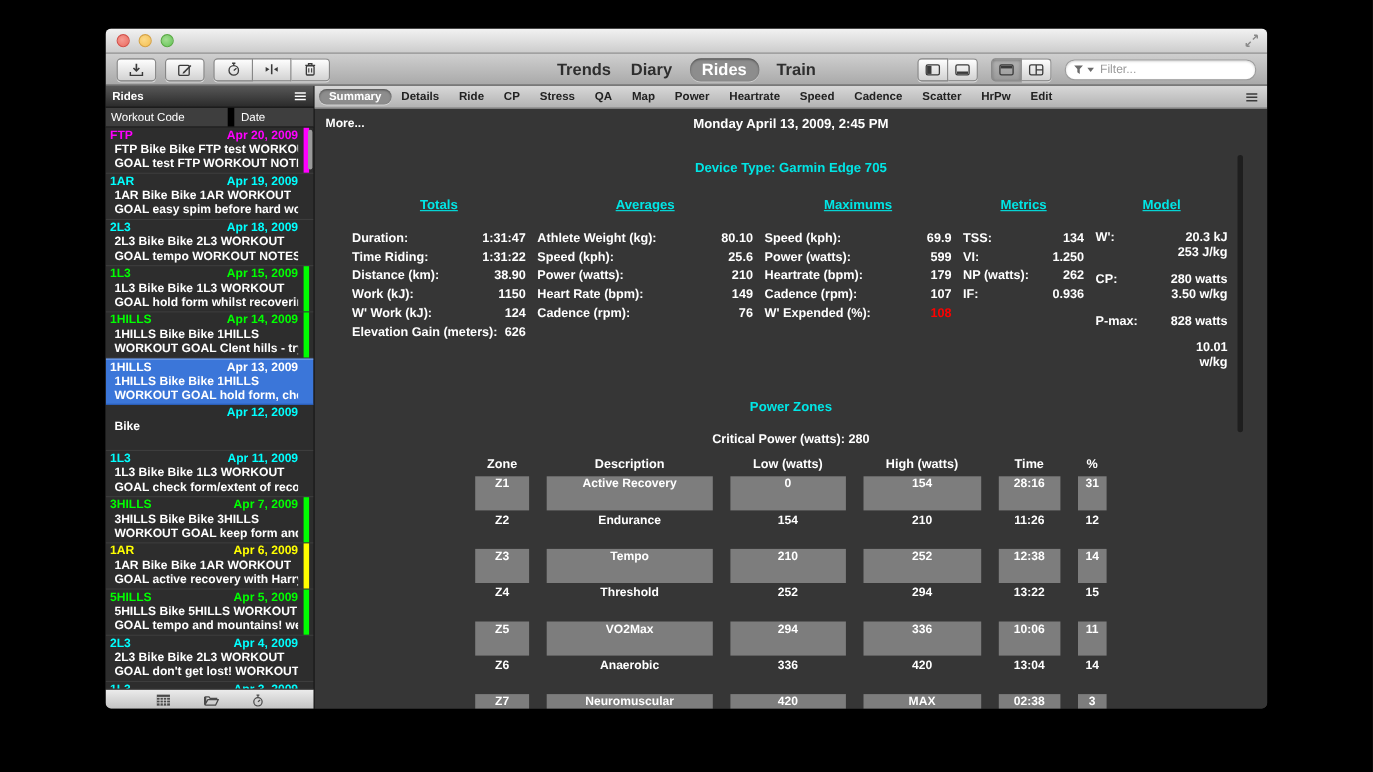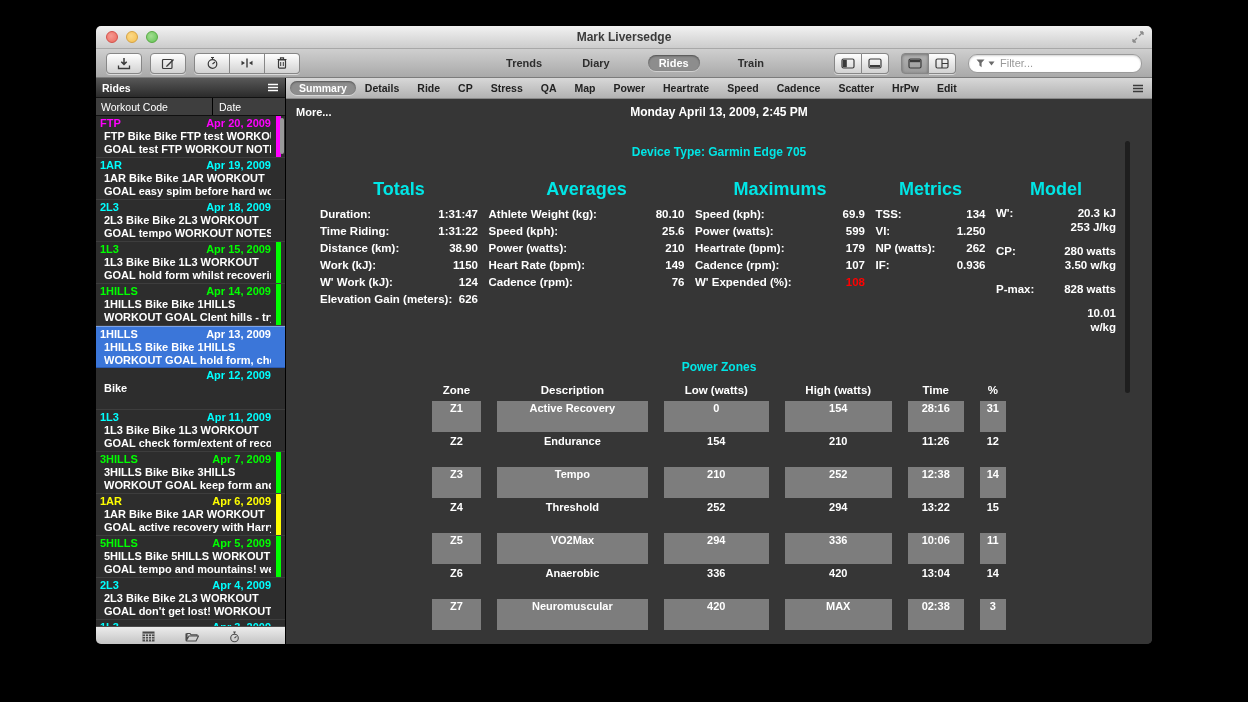--- a/index.html
+++ b/index.html
@@ -20,38 +20,38 @@
   .tbtn{height:19px;width:34px;border:1px solid #878787;border-radius:4px;
         background:linear-gradient(#fefefe,#d2d2d2);display:flex;align-items:center;justify-content:center;
         box-shadow:0 1px 0 rgba(255,255,255,.55);}
   .tgap{width:8px;}
   .tgroup{display:flex;}
   .tgroup .tbtn{border-radius:0;border-left:none;}
   .tgroup .tbtn:first-child{border-radius:4px 0 0 4px;border-left:1px solid #878787;}
   .tgroup .tbtn:last-child{border-radius:0 4px 4px 0;}
   .tbtn.down{background:linear-gradient(#b4b4b4,#9a9a9a);box-shadow:inset 0 1px 3px rgba(0,0,0,.35);}
   .ptabs{position:absolute;left:50%;transform:translateX(-50%);display:flex;gap:14px;align-items:center;}
-  .ptab{font-size:11px;font-weight:bold;color:#2e2e2e;padding:2px 2px;margin-left:22px;}
+  .ptab{font-size:15px;font-weight:bold;color:#2e2e2e;padding:2px 2px;}
   .ptab.active{background:#8d8d8d;color:#fff;border-radius:10px;padding:2px 11px;
                box-shadow:inset 0 1px 2px rgba(0,0,0,.45),0 1px 0 rgba(255,255,255,.4);}
   .rightctl{margin-left:auto;display:flex;gap:12px;align-items:center;}
   .filter{width:158px;height:17px;border-radius:9px;border:1px solid #9b9b9b;background:#fff;
           display:flex;align-items:center;padding:0 7px;gap:3px;box-shadow:inset 0 1px 2px rgba(0,0,0,.18);}
   .filter input{border:none;outline:none;background:transparent;font-size:11px;width:100%;
                 font-family:"Liberation Sans",sans-serif;color:#333;}
   .filter input::placeholder{color:#9a9a9a;}
   
   .bodyrow{display:flex;height:568px;}
   .sidebar{width:189px;background:#2d2d2d;display:flex;flex-direction:column;border-right:1px solid #000;}
   .sb-header{height:19px;background:linear-gradient(#585858,#2b2b2b);color:#fff;font-size:10.5px;
              font-weight:bold;display:flex;align-items:center;justify-content:space-between;padding:0 6px;
              border-bottom:1px solid #111;}
   .sb-cols{height:17px;background:#3e3e3e;border-bottom:1px solid #101010;display:flex;align-items:center;
            color:#fff;font-size:10.5px;}
-  .sb-col1{flex:1;padding-left:5px;border-right:1px solid #000000;height:100%;display:flex;align-items:center;}
+  .sb-col1{flex:1;padding-left:5px;border-right:6px solid #000000;height:100%;display:flex;align-items:center;}
   .sb-col2{width:66px;padding-left:6px;}
   .ride-list{flex:1;overflow:hidden;position:relative;background:#2d2d2d;}
   .ride{position:relative;height:42px;box-sizing:border-box;padding:1px 14px 0 4px;
         border-bottom:1px solid #3d3d3d;}
   .ride-top{display:flex;justify-content:space-between;font-weight:bold;font-size:11px;line-height:13px;}
   .ride-line{color:#fff;font-size:11px;font-weight:bold;line-height:13px;padding-left:4px;
              white-space:nowrap;overflow:hidden;}
   .ride.selected{background:#3b76d9;border-top:1px solid #7da4e8;border-bottom:1px solid #2a5cb8;}
   .stripe{position:absolute;right:4px;top:0;bottom:0;width:5px;}
   .sb-scroll{position:absolute;right:1px;top:2px;width:4px;height:36px;background:#9a9a9a;border-radius:2px;}
@@ -68,21 +68,21 @@
   .content{flex:1;position:relative;color:#fff;font-weight:bold;overflow:hidden;}
   .head-row{position:relative;height:16px;margin-top:6px;}
   .more{position:absolute;left:10px;top:1px;font-size:11px;color:#fff;}
   .ride-title{text-align:center;font-size:12px;}
   .device{text-align:center;margin-top:24px;font-size:12px;}
   .accent{color:#00e6e6;}
   .summary-sections{display:flex;justify-content:space-between;margin:20px 36px 0 34px;}
   .sum-col{}
   .sum-col-0{width:158px;}.sum-col-1{width:196px;}.sum-col-2{width:170px;}
   .sum-col-3{width:110px;}.sum-col-4{width:120px;}
-  .sum-title{text-align:center;color:#00e6e6;font-size:18px;margin-bottom:6px;}
+  .sum-title{text-align:center;color:#00e6e6;font-size:12px;margin-bottom:16px;text-decoration:underline;}
   .sum-row{display:flex;justify-content:space-between;align-items:center;font-size:11.5px;line-height:17px;}
   .sum-row.gap{margin-top:10px;}
   .sum-label{text-align:left;}
   .sum-value{text-align:right;}
   .sum-col-4 .sum-row{line-height:14px;}
   .sum-col-4 .sum-label{max-width:46px;}
   .sum-value.wrap{max-width:42px;}
   .pz-title{text-align:center;color:#00e6e6;font-size:12px;margin-top:26px;}
   .pz-sub{text-align:center;font-size:11.5px;margin-top:17px;}
   .pz-table{width:574px;margin:9px auto 0;}
@@ -100,21 +100,20 @@
 <body>
 
 <div class="window">
 
   <div class="titlebar">
     <div class="lights">
       <div class="light" style="background:radial-gradient(circle at 4px 4px,#f59a92,#ec6a5e);border:1px solid #d3504a;"></div>
       <div class="light" style="background:radial-gradient(circle at 4px 4px,#fbd988,#f5bf4f);border:1px solid #d6a243;"></div>
       <div class="light" style="background:radial-gradient(circle at 4px 4px,#a3dd91,#61c454);border:1px solid #58a942;"></div>
     </div>
-    <div class="title">Mark Liversedge</div>
     <div class="fsbtn">
       <svg width="14" height="14" viewBox="0 0 14 14">
           <path d="M8 6l4-4M12 2h-3M12 2v3M6 8l-4 4M2 12h3M2 12V9" stroke="#8a8a8a" stroke-width="1.3" fill="none"></path>
         </svg>
     </div>
   </div>
 
   <div class="toolbar">
     <div class="tbtn">
       <svg width="14" height="13" viewBox="0 0 14 13">
@@ -496,20 +495,21 @@
                 <span class="sum-label">P-max:</span>
                 <span class="sum-value">828 watts</span>
               </div>
               <div class="sum-row gap">
                 <span class="sum-label"></span>
                 <span class="sum-value wrap">10.01 w/kg</span>
               </div>
             </div>
           </div>
         <div class="pz-title">Power Zones</div>
+        <div class="pz-sub">Critical Power (watts): 280</div>
         <div class="pz-table">
           <div class="pz-row pz-head">
               <div class="pz-cell c0">Zone</div>
               <div class="pz-cell c1">Description</div>
               <div class="pz-cell c2">Low (watts)</div>
               <div class="pz-cell c3">High (watts)</div>
               <div class="pz-cell c4">Time</div>
               <div class="pz-cell c5">%</div>
             </div>
           <div>

